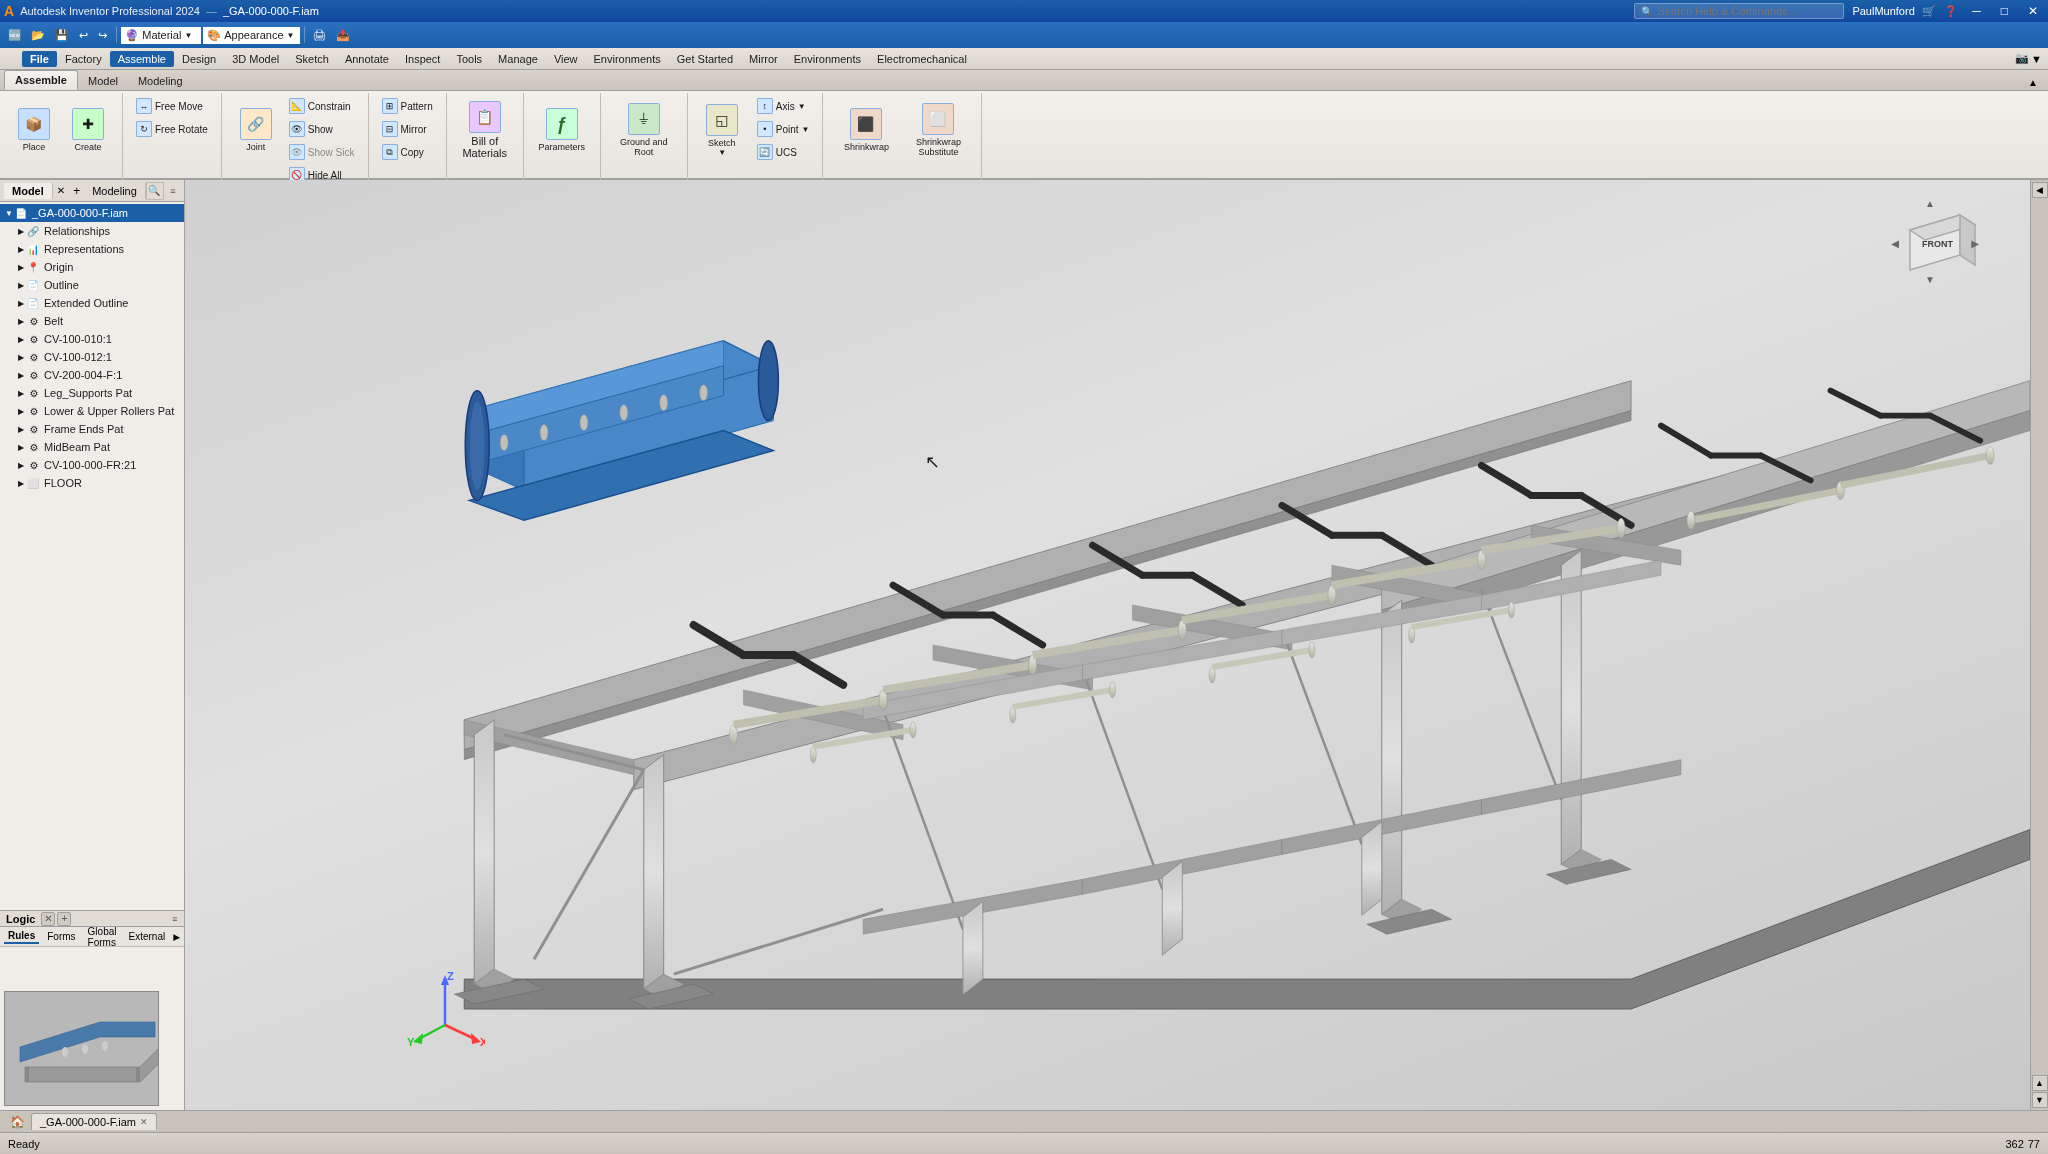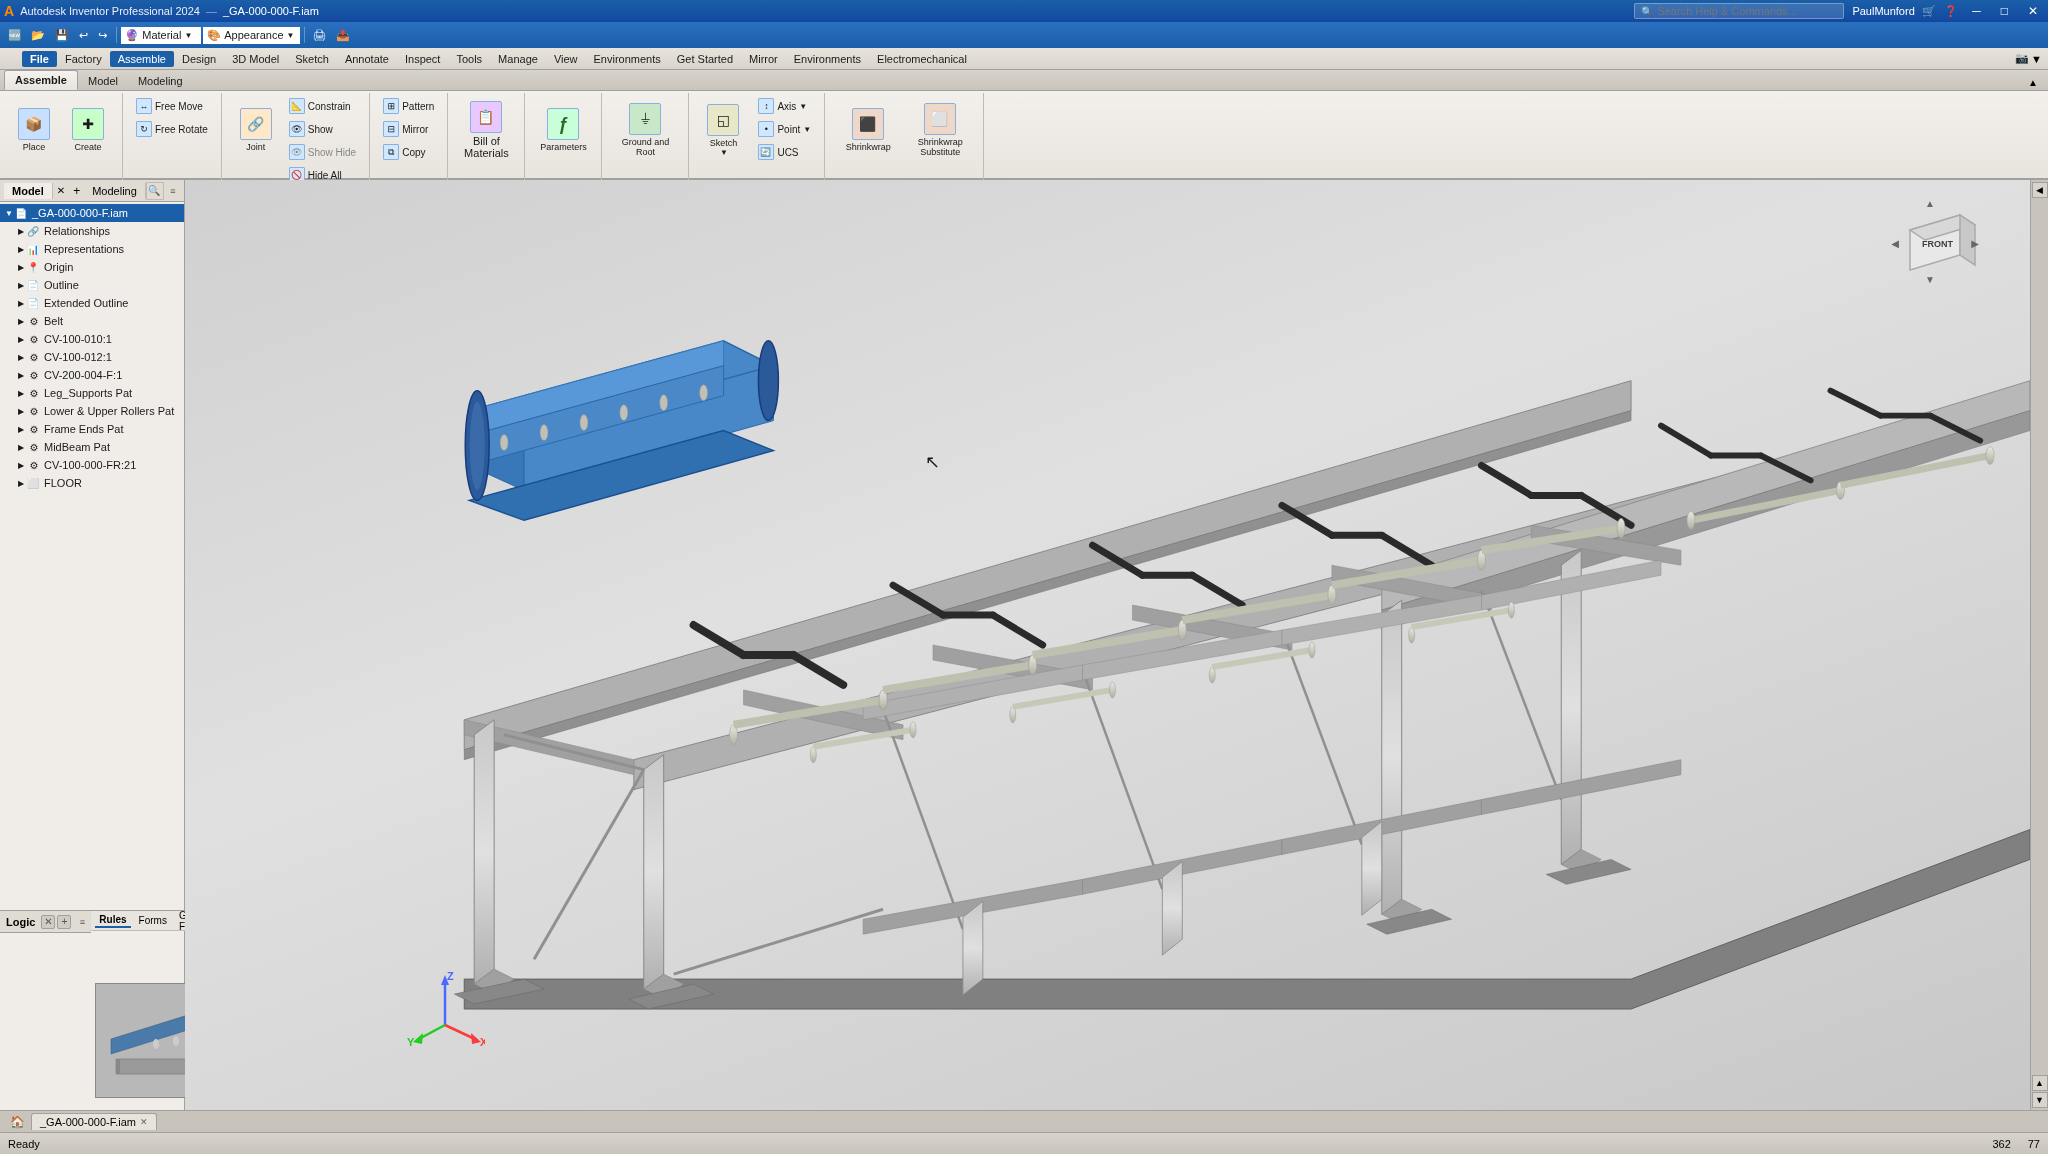--- a/index.html
+++ b/index.html
@@ -190,20 +190,21 @@
     .tree-item.selected { background: #1a5fa8; color: white; }
     .tree-icon { width: 16px; height: 16px; display: inline-flex; align-items: center; justify-content: center; font-size: 10px; margin-right: 2px; }
     .expand-arrow { width: 10px; display: inline-block; text-align: center; font-size: 8px; }
 
     
     #logic-panel {
       height: 200px;
       border-top: 1px solid #a0a0a0;
       background: #f0ede8;
       display: flex;
+      flex-direction: column;
     }
     #logic-tabs {
       height: 22px;
       background: #e0dcd4;
       display: flex;
       align-items: center;
       border-bottom: 1px solid #a0a0a0;
       padding: 0 2px;
       gap: 2px;
     }
@@ -491,21 +492,21 @@
           <div class="ribbon-btn-small">
             <div class="icon-box-small">📐</div>
             <span>Constrain</span>
           </div>
           <div class="ribbon-btn-small">
             <div class="icon-box-small">👁</div>
             <span>Show</span>
           </div>
           <div class="ribbon-btn-small" style="color:#888;">
             <div class="icon-box-small">👁</div>
-            <span>Show Hide</span>
+            <span>Show Sick</span>
           </div>
           <div class="ribbon-btn-small">
             <div class="icon-box-small">🚫</div>
             <span>Hide All</span>
           </div>
         </div>
       </div>
       <div class="ribbon-group-title">Relationships <span style="font-size:8px;">▼</span></div>
     </div>
 
@@ -993,17 +994,17 @@
 <div id="doc-tabs">
   <span style="padding:0 6px;font-size:12px;cursor:pointer;">🏠</span>
   <div class="doc-tab">
     <span>_GA-000-000-F.iam</span>
     <span class="doc-tab-close">✕</span>
   </div>
 </div>
 
 <div id="status-bar">
   <span>Ready</span>
-  <div style="display:flex;align-items:center;gap:17px;">
+  <div style="display:flex;align-items:center;gap:4px;">
     <span>362</span>
     <span>77</span>
   </div>
 </div>
 
 </body></html>

